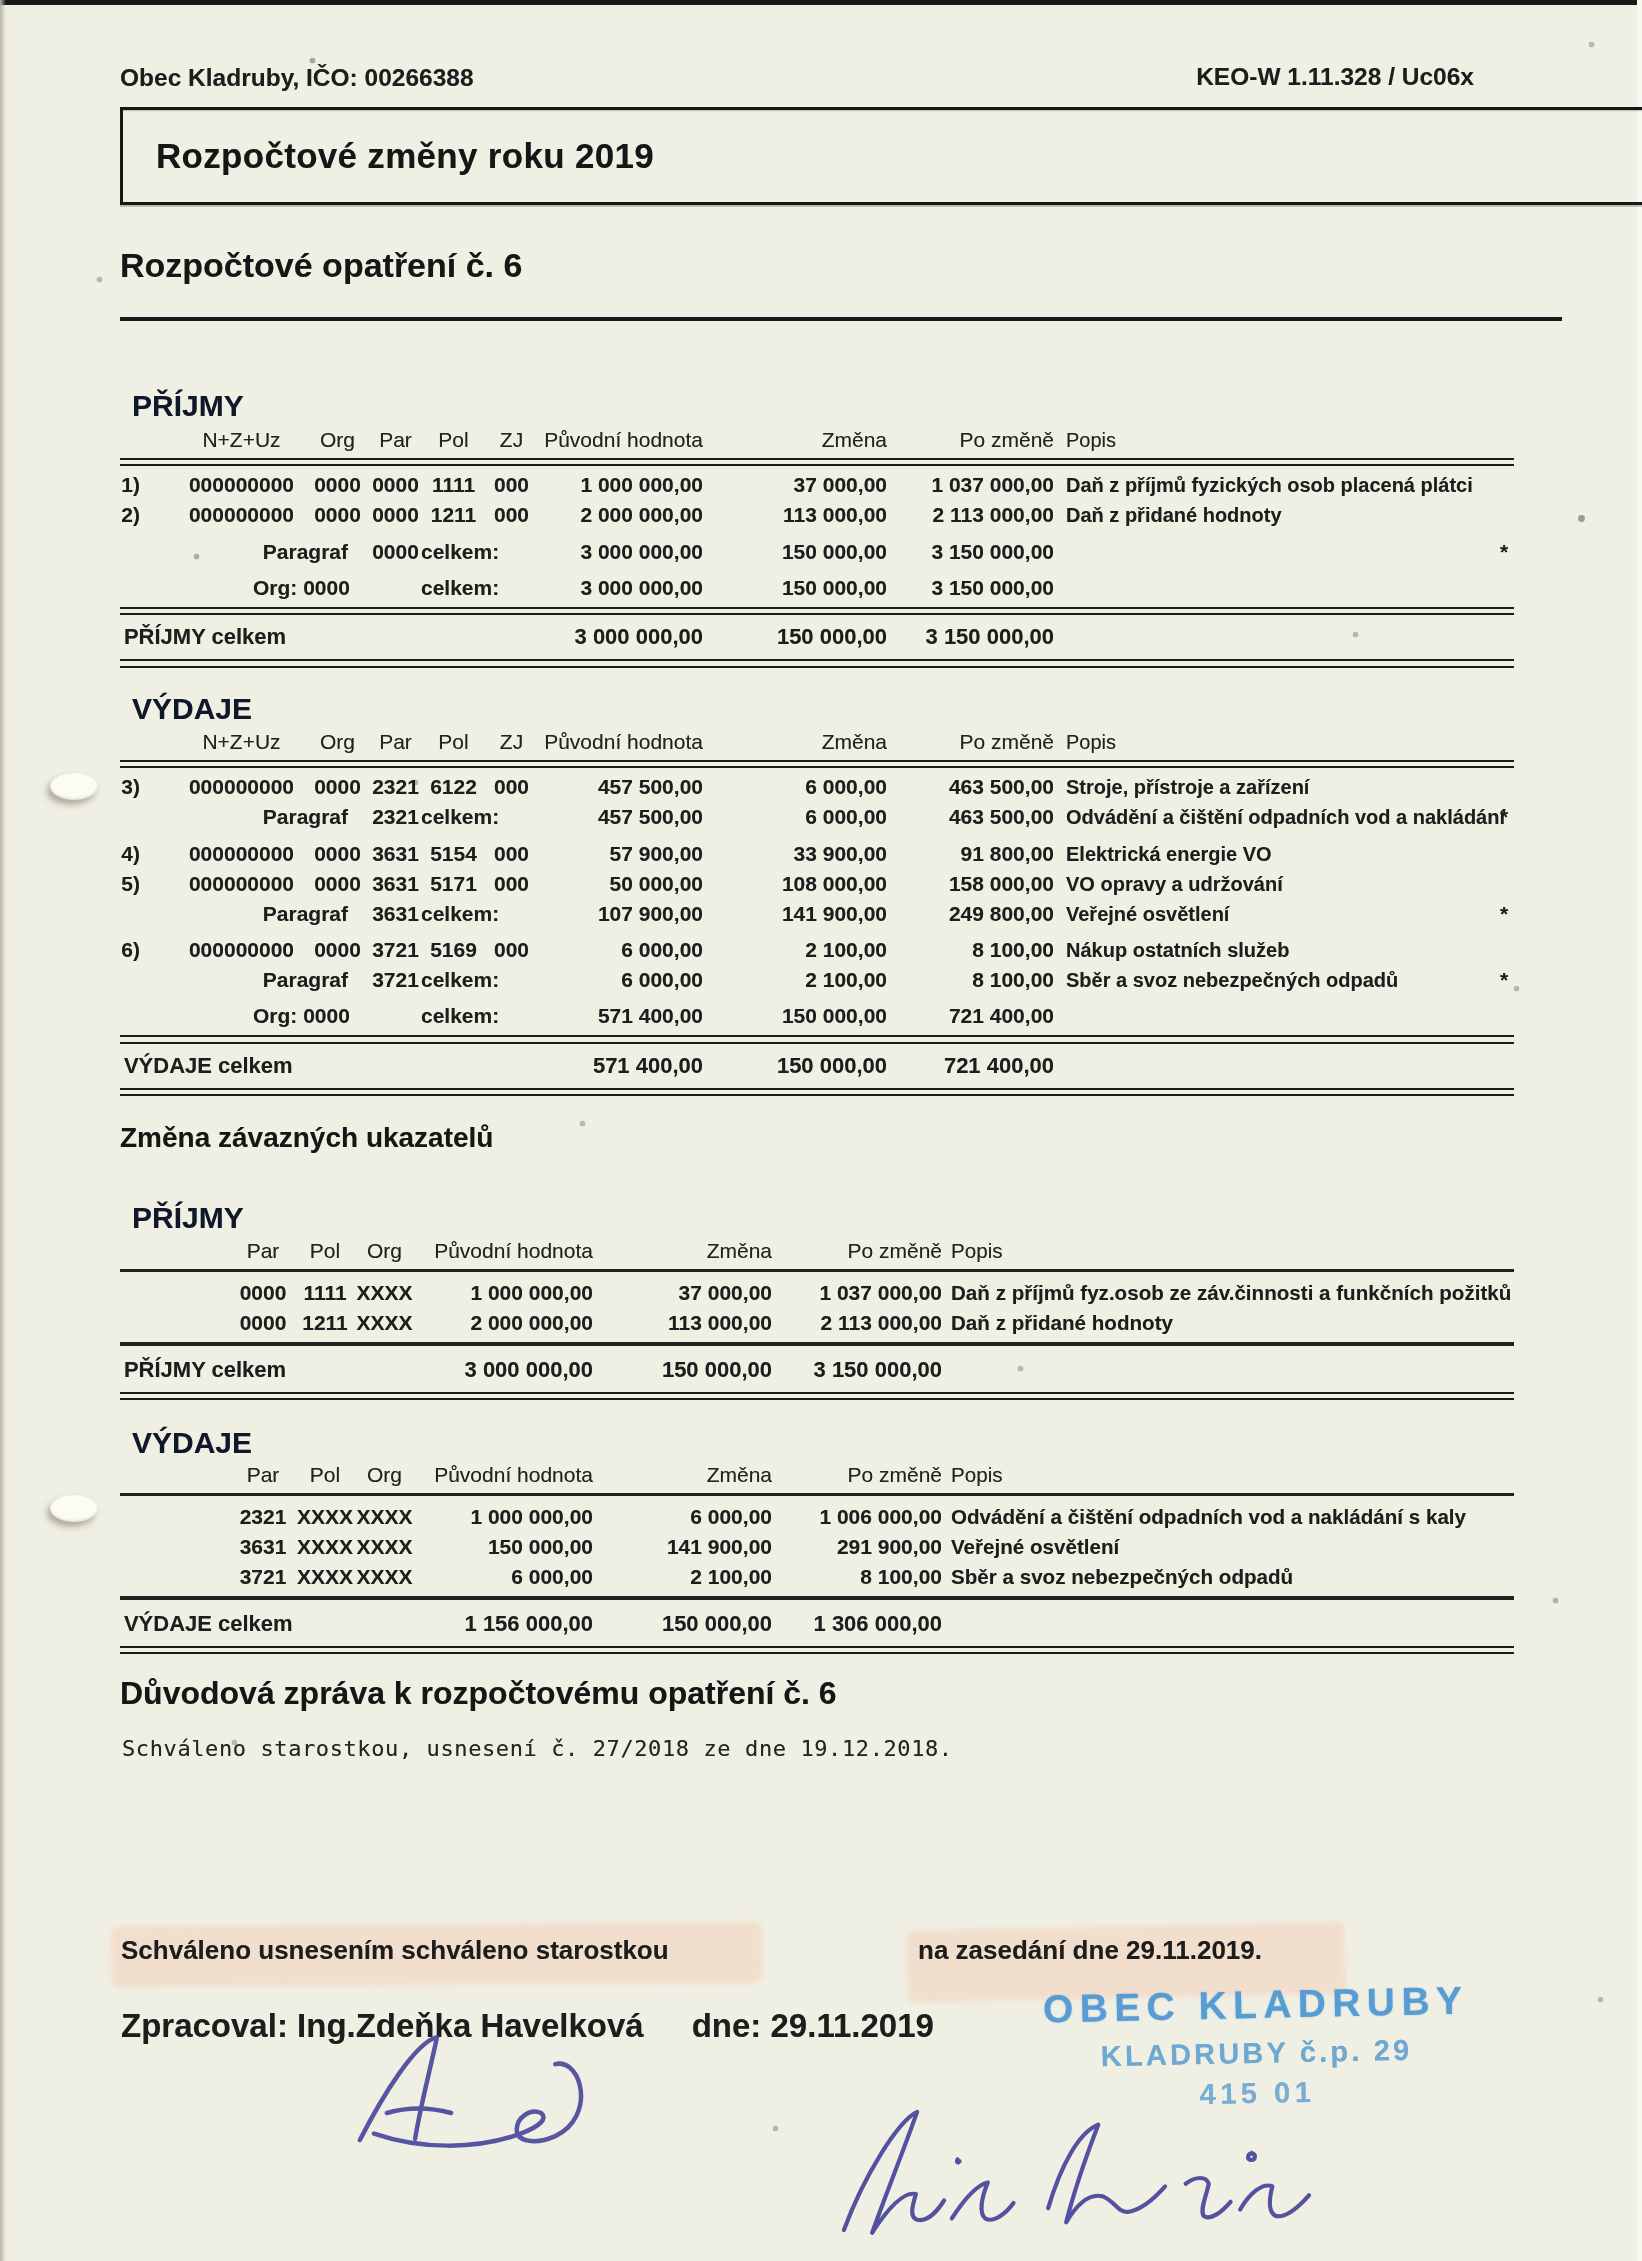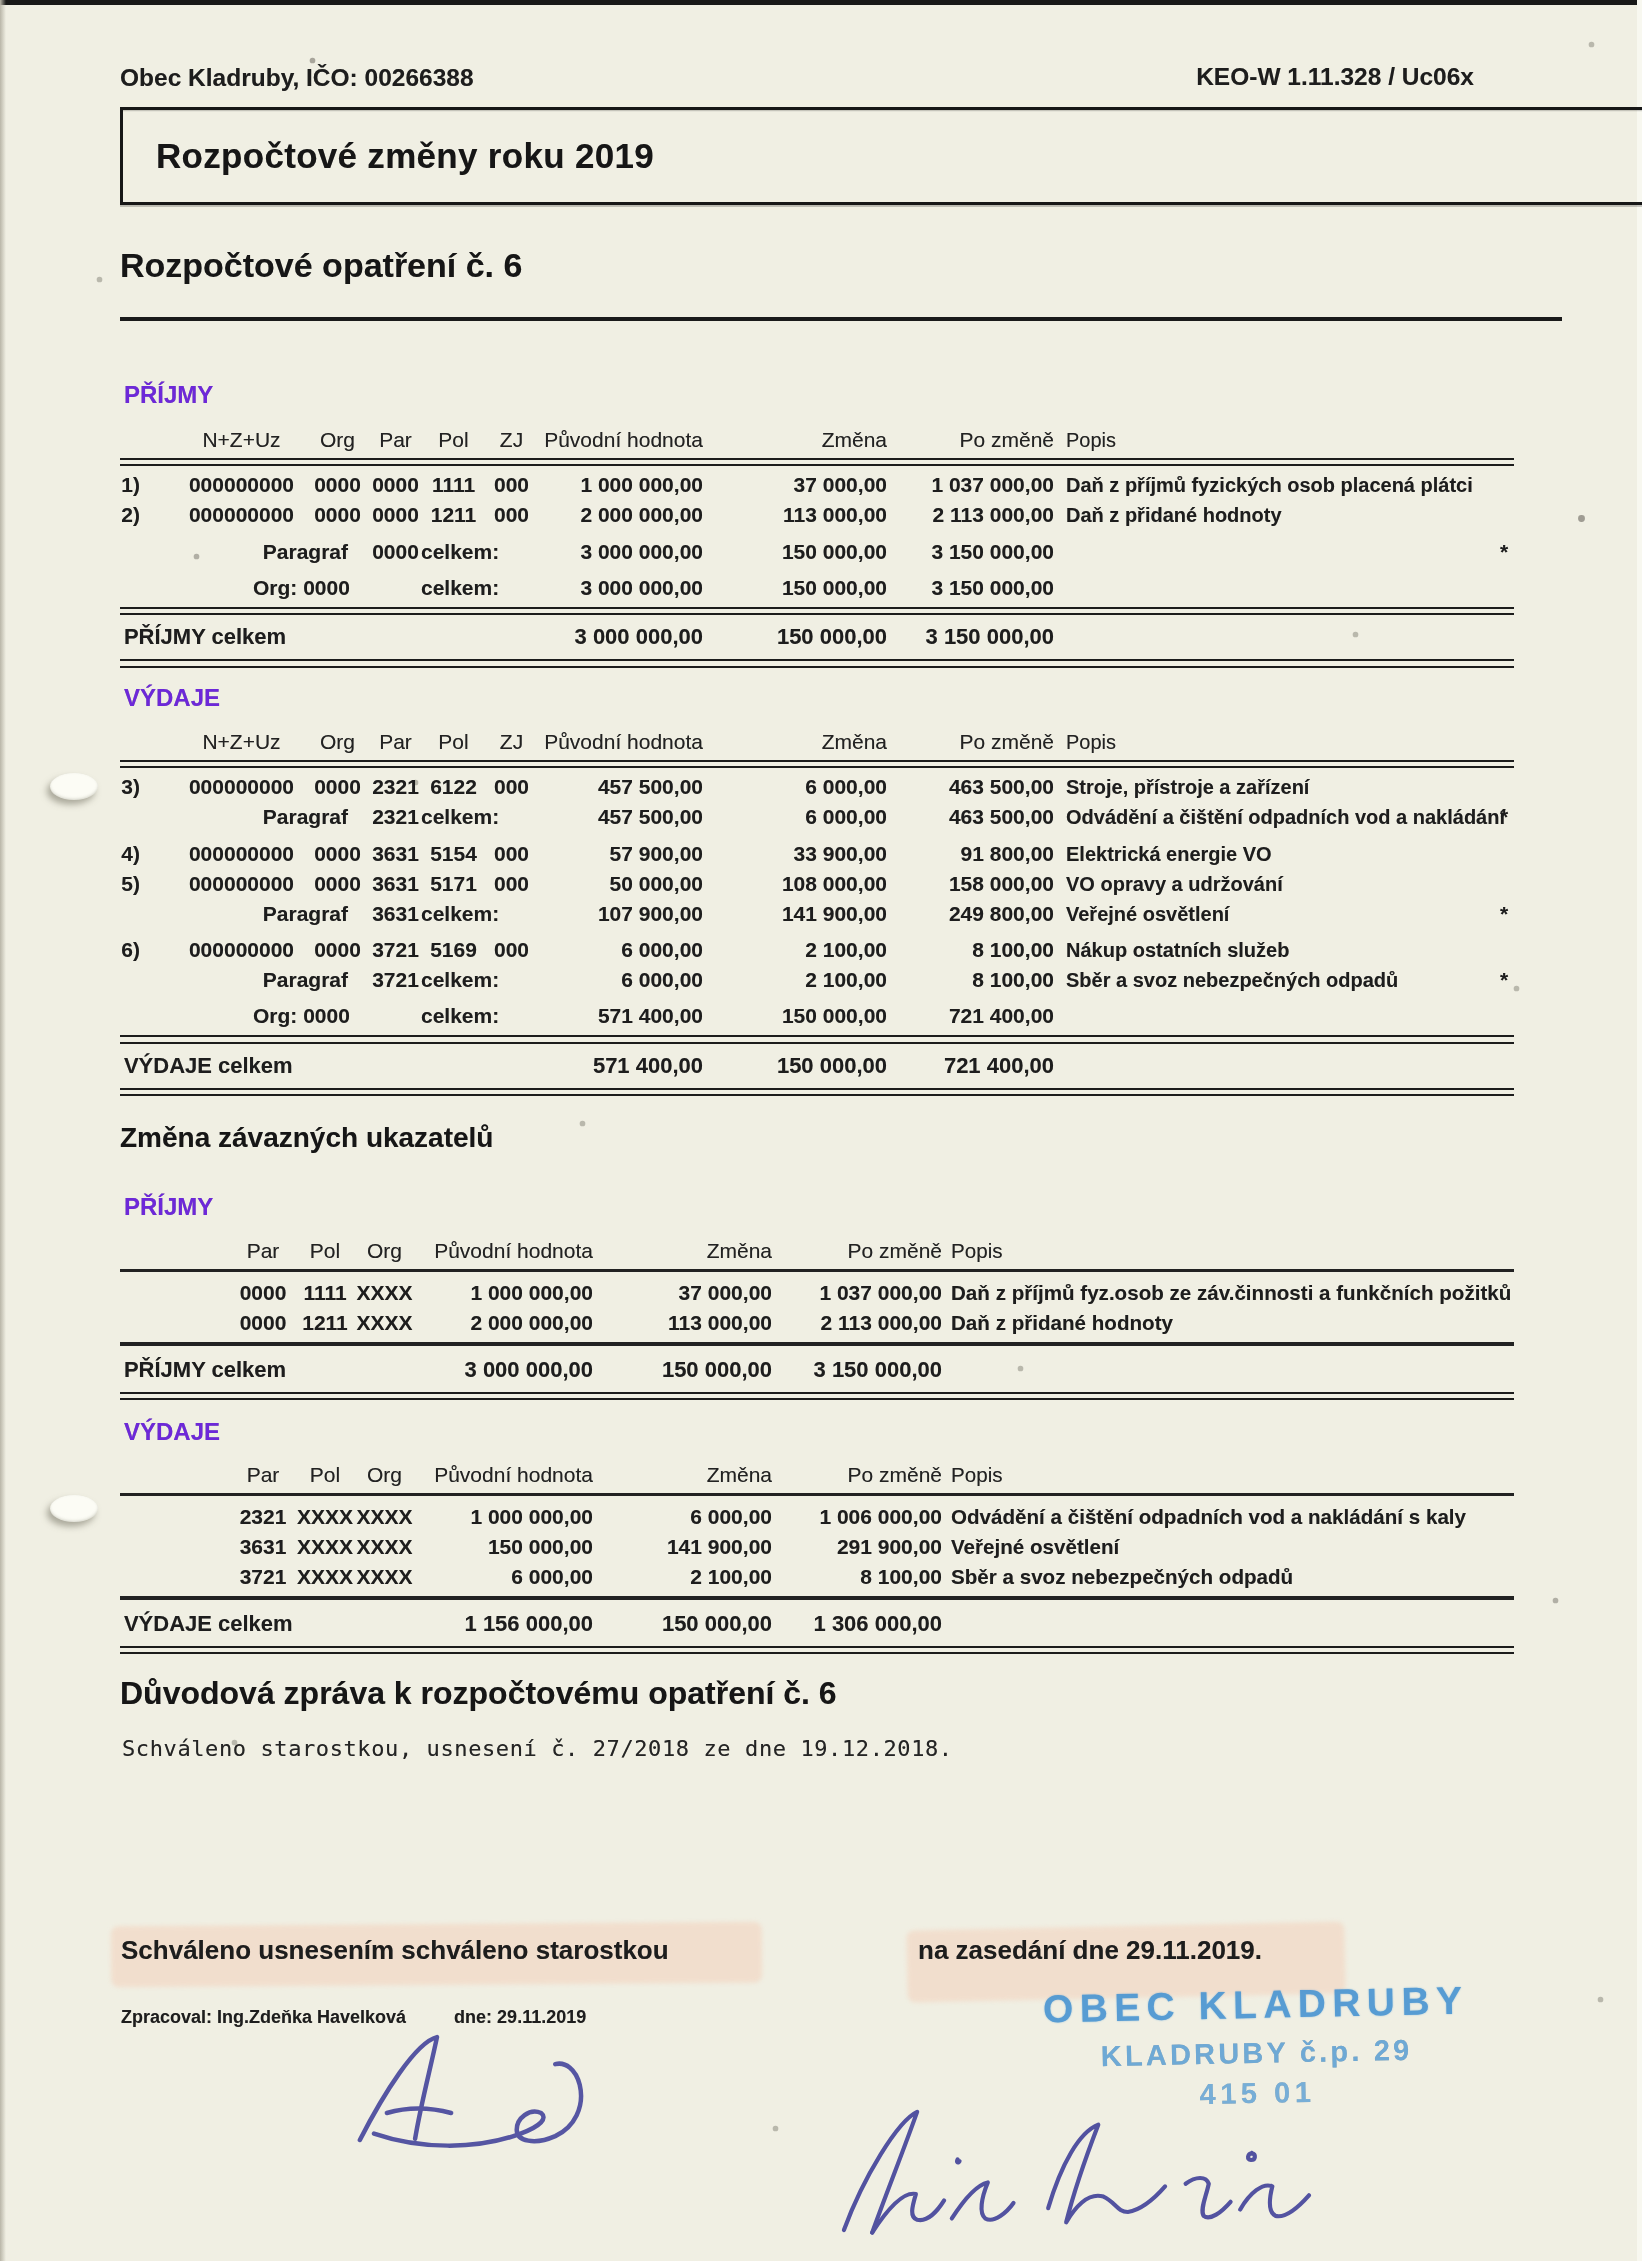--- a/index.html
+++ b/index.html
@@ -30,21 +30,21 @@
              box-shadow:0 1.9px 0 rgba(23,23,23,.25), inset 0 1.3px 0 rgba(23,23,23,.2);text-decoration:underline;}
   .doc-title{position:absolute;left:33px;top:50%;transform:translateY(-50%);
              font-size:35px;font-weight:700;letter-spacing:0.3px;color:#161616;}
   .box-meta{position:absolute;right:37px;top:50%;transform:translateY(-50%);
             text-align:center;font-size:23px;font-weight:600;line-height:32px;}
   .sec-title{position:absolute;left:120px;top:246px;font-size:34px;font-weight:700;margin:0;color:#161616;}
   .main-rule{position:absolute;left:120px;top:317px;width:1442px;height:3.9px;background:#1a1a1a;}
   .big{position:absolute;left:120px;margin:0;font-weight:700;color:#161616;}
   .g-zmena{top:1122px;font-size:28px;}
   .g-report{top:1675px;font-size:32px;}
-  .grp{position:absolute;left:120px;margin:4px;font-size:24px;font-weight:700;color:#6d28d9;}
+  .grp{position:absolute;left:120px;margin:12px;font-size:30px;font-weight:700;color:#0f172a;}
   .g1{top:377px;} .g2{top:680px;} .g3{top:1189px;} .g4{top:1414px;}
   
   .tbl{position:absolute;left:120px;width:1394px;}
   .t1{top:426px;} .t2{top:728px;} .t3{top:1237px;} .t4{top:1461px;}
   .thead{position:relative;height:28px;font-size:21px;font-weight:400;color:#222;}
   .thead .c{line-height:28px;}
   .row{position:relative;height:30px;font-size:21px;font-weight:700;}
   .row.gap{margin-top:6.4px;}
   .row .c{line-height:30px;}
   .trow{position:relative;height:36px;font-size:22px;font-weight:700;}
@@ -80,21 +80,21 @@
   
   .mono{position:absolute;left:122px;top:1736px;font-family:"DejaVu Sans Mono",monospace;
         font-size:22px;letter-spacing:0.6px;font-weight:500;color:#242424;}
   .para{position:absolute;left:121px;top:1787px;width:1417px;font-size:24px;font-weight:600;
         line-height:1.38;color:#1b1b1b;}
   .hl{position:absolute;background:#f3d1bc;opacity:.55;border-radius:7.7px;filter:blur(1.9px);}
   .hl1{left:111px;top:1924px;width:651px;height:61px;transform:rotate(-.4deg);}
   .hl2{left:907px;top:1926px;width:438px;height:72px;transform:rotate(-1.2deg);}
   .appr-left{position:absolute;left:121px;top:1935px;font-size:26px;font-weight:700;}
   .appr-right{position:absolute;left:918px;top:1935px;font-size:26px;font-weight:700;}
-  .prep{position:absolute;left:121px;top:2007px;font-size:18px;font-weight:600;}
+  .prep{position:absolute;left:121px;top:2007px;font-size:33px;font-weight:600;}
   .prep-date{margin-left:48px;}
   .sig{position:absolute;}
   .sig1{left:348px;top:2023px;width:277px;height:135px;}
   .sig2{left:825px;top:2081px;width:535px;height:167px;}
   .stamp{position:absolute;left:1031px;top:1983px;width:451px;text-align:center;color:#4b96d2;
          transform:rotate(-1.2deg);opacity:.92;}
   .stamp .s1{font-size:39px;font-weight:700;letter-spacing:6.4px;text-shadow:0 0 1.9px rgba(75,150,210,.6);}
   .stamp .s2{font-size:29px;font-weight:700;letter-spacing:3.2px;margin-top:10.3px;opacity:.85;}
   .stamp .s3{font-size:29px;font-weight:700;letter-spacing:4.5px;margin-top:6.4px;opacity:.8;}
 </style>

